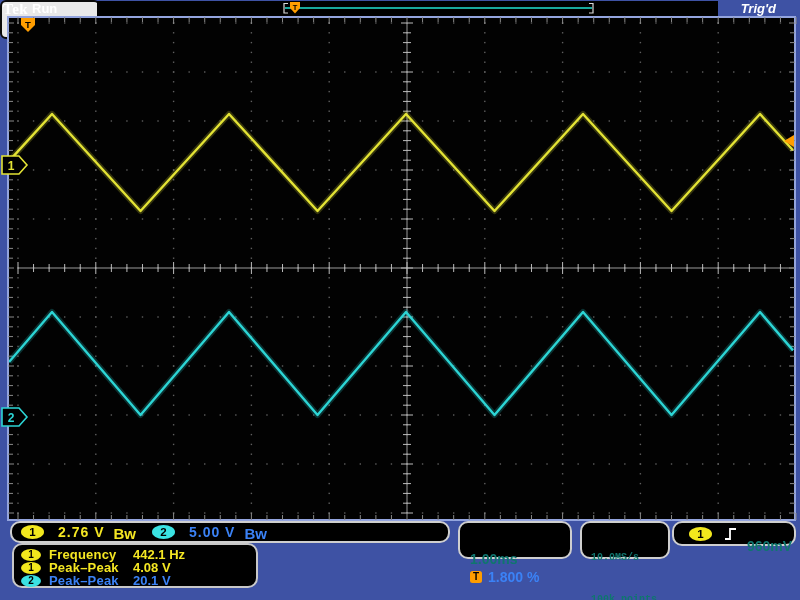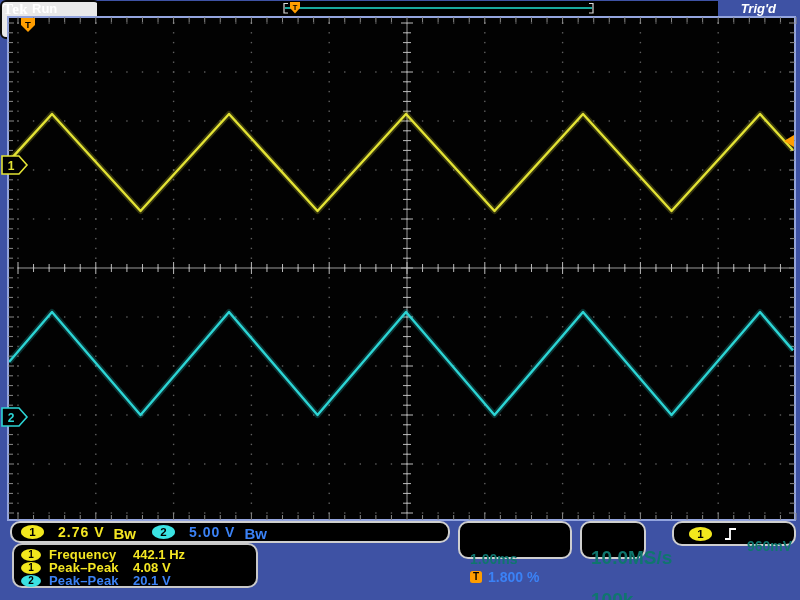--- a/index.html
+++ b/index.html
@@ -26,21 +26,21 @@
   #ch-box .scale{margin-left:14px;margin-right:9px;letter-spacing:1px;}
   #ch-box .bw{margin-right:16px;}
   #meas-box{left:12px;top:543px;width:246px;height:45px;padding:3px 0 0 7px;border-color:#c8c8c8;}
   .meas-row{display:flex;align-items:center;height:13px;font-size:13px;margin-bottom:0px;}
   .meas-row .badge{width:20px;height:12px;font-size:10px;line-height:12px;margin-right:8px;}
   .meas-label{width:84px;letter-spacing:0.2px;}
   #h-box{left:458px;top:521px;width:114px;height:38px;padding:3px 0 0 10px;font-size:14px;}
   #h-box .row2{display:flex;align-items:center;margin-top:2px;}
   .t-icon{width:12px;height:12px;background:#ff9d00;border-radius:2.5px;color:#000;
           font-size:10px;line-height:12px;text-align:center;font-weight:bold;margin-right:6px;flex:0 0 auto;}
-  #rec-box{left:580px;top:521px;width:66px;height:38px;padding:2px 0 0 9px;font-size:19px;line-height:16.5px;}
+  #rec-box{left:580px;top:521px;width:90px;height:38px;padding:2px 0 0 9px;font-size:10px;line-height:16.5px;font-family:Liberation Mono, monospace;}
   #trig-box{left:672px;top:521px;width:124px;height:25px;display:flex;align-items:center;
             padding-left:15px;font-size:14px;}
   #trig-box .slope{margin:0 10px 0 12px;display:flex;align-items:center;}
   #dt-box{left:708px;top:565px;width:91px;height:34px;background:#e9e9e9;border:2px solid #0a0a0a;
           border-radius:6px;color:#000;font-size:12.5px;line-height:14px;padding:1px 0 0 5px;
           white-space:pre;font-weight:bold;}
 </style>
 </head>
 <body>
 

